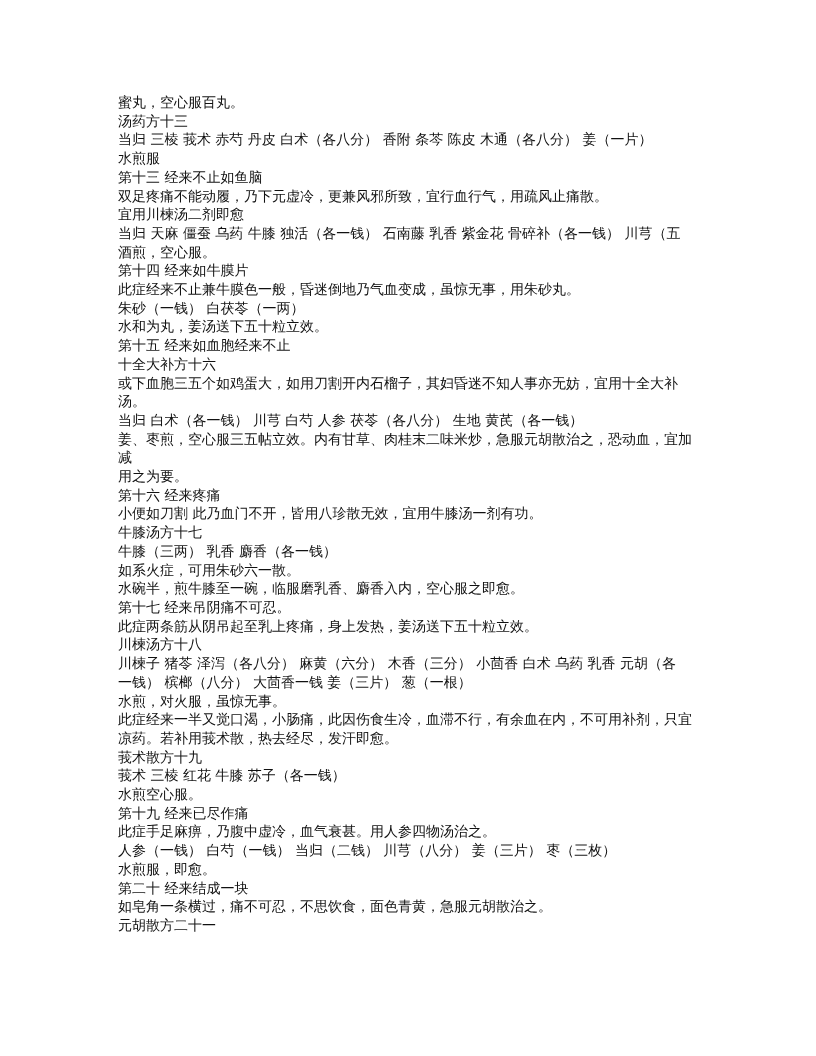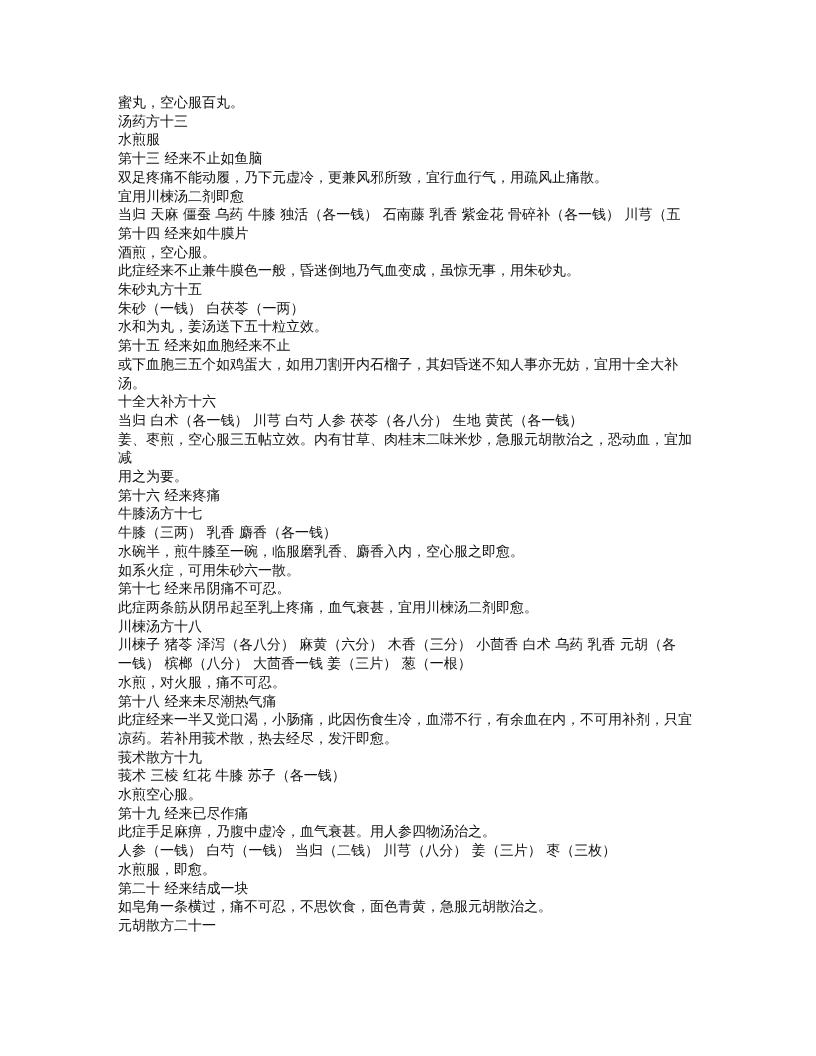--- a/index.html
+++ b/index.html
@@ -15,49 +15,49 @@
       color: #111111;
     }
     .line { white-space: pre-wrap; word-break: break-all; margin: 0; }
   </style>
 </head>
 <body>
 
 <div class="page">
   <p class="line">蜜丸，空心服百丸。</p>
   <p class="line">汤药方十三</p>
+  <p class="line">当归 三棱 莪术 赤芍 丹皮 白术（各八分） 香附 条芩 陈皮 木通（各八分） 姜（一片）</p>
   <p class="line">水煎服</p>
   <p class="line">第十三 经来不止如鱼脑</p>
   <p class="line">双足疼痛不能动履，乃下元虚冷，更兼风邪所致，宜行血行气，用疏风止痛散。</p>
   <p class="line">宜用川楝汤二剂即愈</p>
   <p class="line">当归 天麻 僵蚕 乌药 牛膝 独活（各一钱） 石南藤 乳香 紫金花 骨碎补（各一钱） 川芎（五</p>
+  <p class="line">酒煎，空心服。</p>
   <p class="line">第十四 经来如牛膜片</p>
-  <p class="line">酒煎，空心服。</p>
   <p class="line">此症经来不止兼牛膜色一般，昏迷倒地乃气血变成，虽惊无事，用朱砂丸。</p>
-  <p class="line">朱砂丸方十五</p>
   <p class="line">朱砂（一钱） 白茯苓（一两）</p>
   <p class="line">水和为丸，姜汤送下五十粒立效。</p>
   <p class="line">第十五 经来如血胞经来不止</p>
+  <p class="line">十全大补方十六</p>
   <p class="line">或下血胞三五个如鸡蛋大，如用刀割开内石榴子，其妇昏迷不知人事亦无妨，宜用十全大补汤。</p>
-  <p class="line">十全大补方十六</p>
   <p class="line">当归 白术（各一钱） 川芎 白芍 人参 茯苓（各八分） 生地 黄芪（各一钱）</p>
   <p class="line">姜、枣煎，空心服三五帖立效。内有甘草、肉桂末二味米炒，急服元胡散治之，恐动血，宜加减</p>
   <p class="line">用之为要。</p>
   <p class="line">第十六 经来疼痛</p>
+  <p class="line">小便如刀割 此乃血门不开，皆用八珍散无效，宜用牛膝汤一剂有功。</p>
   <p class="line">牛膝汤方十七</p>
   <p class="line">牛膝（三两） 乳香 麝香（各一钱）</p>
+  <p class="line">如系火症，可用朱砂六一散。</p>
   <p class="line">水碗半，煎牛膝至一碗，临服磨乳香、麝香入内，空心服之即愈。</p>
-  <p class="line">如系火症，可用朱砂六一散。</p>
   <p class="line">第十七 经来吊阴痛不可忍。</p>
-  <p class="line">此症两条筋从阴吊起至乳上疼痛，血气衰甚，宜用川楝汤二剂即愈。</p>
+  <p class="line">此症两条筋从阴吊起至乳上疼痛，身上发热，姜汤送下五十粒立效。</p>
   <p class="line">川楝汤方十八</p>
   <p class="line">川楝子 猪苓 泽泻（各八分） 麻黄（六分） 木香（三分） 小茴香 白术 乌药 乳香 元胡（各</p>
   <p class="line">一钱） 槟榔（八分） 大茴香一钱 姜（三片） 葱（一根）</p>
-  <p class="line">水煎，对火服，痛不可忍。</p>
-  <p class="line">第十八 经来未尽潮热气痛</p>
+  <p class="line">水煎，对火服，虽惊无事。</p>
   <p class="line">此症经来一半又觉口渴，小肠痛，此因伤食生冷，血滞不行，有余血在内，不可用补剂，只宜</p>
   <p class="line">凉药。若补用莪术散，热去经尽，发汗即愈。</p>
   <p class="line">莪术散方十九</p>
   <p class="line">莪术 三棱 红花 牛膝 苏子（各一钱）</p>
   <p class="line">水煎空心服。</p>
   <p class="line">第十九 经来已尽作痛</p>
   <p class="line">此症手足麻痹，乃腹中虚冷，血气衰甚。用人参四物汤治之。</p>
   <p class="line">人参（一钱） 白芍（一钱） 当归（二钱） 川芎（八分） 姜（三片） 枣（三枚）</p>
   <p class="line">水煎服，即愈。</p>
   <p class="line">第二十 经来结成一块</p>

